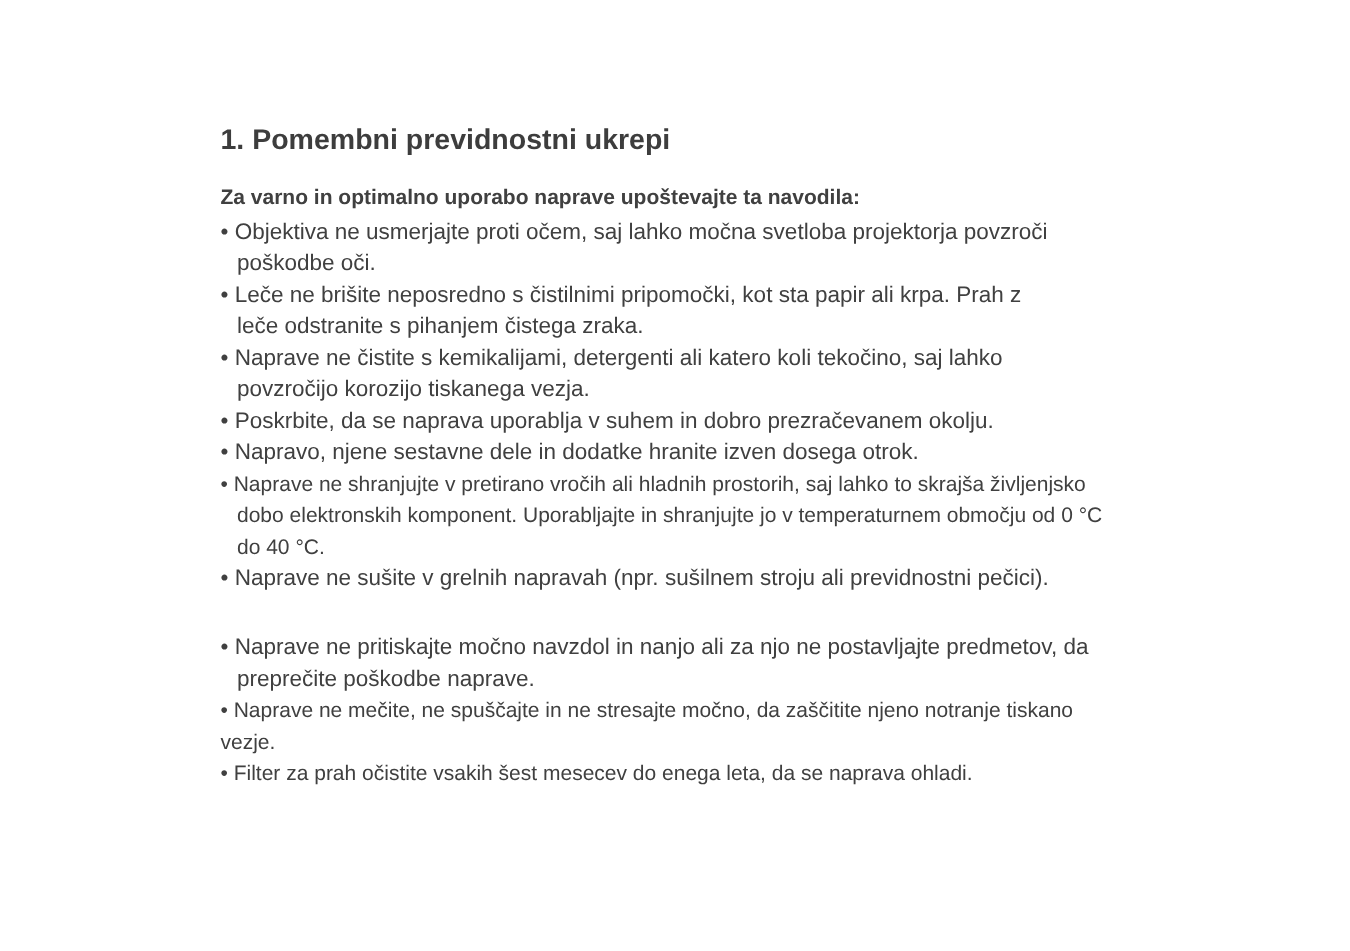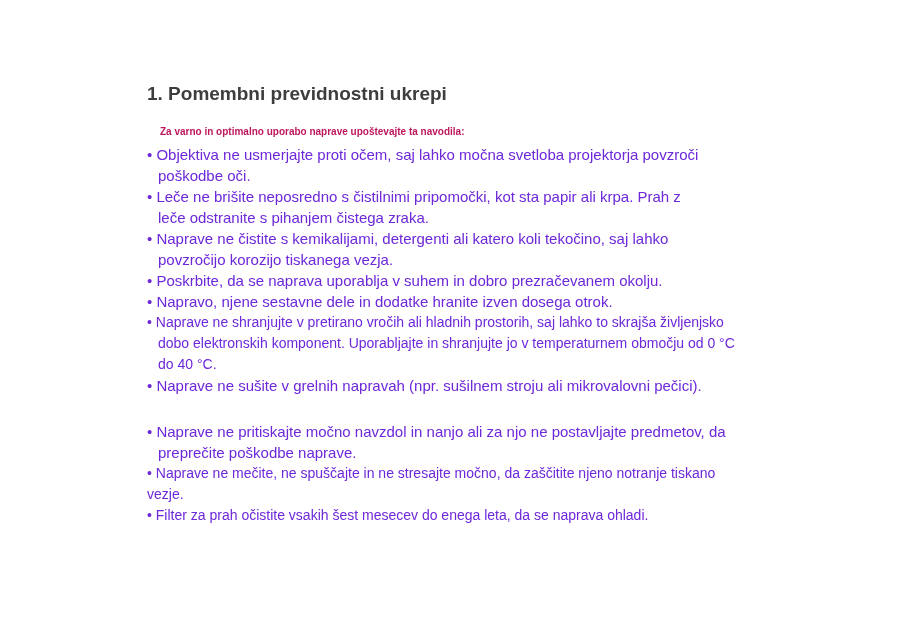--- a/index.html
+++ b/index.html
@@ -22,33 +22,33 @@
     width: 720px;
   }
   .doc-title {
     font-size: 19px;
     line-height: 24px;
     font-weight: 700;
     color: #3d3d3d;
     margin: 0 0 15px 0;
   }
   .intro {
-    font-size: 10px;
+    font-size: 14px;
     line-height: 21px;
     font-weight: 700;
-    color: #be185d;
-    margin: 0 0 2px 13px;
+    color: #404040;
+    margin: 0 0 2px 0;
   }
   .bullet-list {
     margin: 0;
   }
   .bullet {
     font-size: 15px;
     line-height: 21px;
-    color: #6d28d9;
+    color: #404040;
     padding-left: 11px;
     text-indent: -11px;
     white-space: nowrap;
   }
   .bullet.flush {
     padding-left: 0;
     text-indent: 0;
   }
   .bullet.small {
     font-size: 14px;
@@ -64,21 +64,21 @@
   <div class="content">
     <h1 class="doc-title">1. Pomembni previdnostni ukrepi</h1>
     <p class="intro">Za varno in optimalno uporabo naprave upoštevajte ta navodila:</p>
     <div class="bullet-list">
         <div class="bullet">• Objektiva ne usmerjajte proti očem, saj lahko močna svetloba projektorja povzroči<br>poškodbe oči.</div>
         <div class="bullet">• Leče ne brišite neposredno s čistilnimi pripomočki, kot sta papir ali krpa. Prah z<br>leče odstranite s pihanjem čistega zraka.</div>
         <div class="bullet">• Naprave ne čistite s kemikalijami, detergenti ali katero koli tekočino, saj lahko<br>povzročijo korozijo tiskanega vezja.</div>
         <div class="bullet">• Poskrbite, da se naprava uporablja v suhem in dobro prezračevanem okolju.</div>
         <div class="bullet">• Napravo, njene sestavne dele in dodatke hranite izven dosega otrok.</div>
         <div class="bullet small">• Naprave ne shranjujte v pretirano vročih ali hladnih prostorih, saj lahko to skrajša življenjsko<br>dobo elektronskih komponent. Uporabljajte in shranjujte jo v temperaturnem območju od 0 °C<br>do 40 °C.</div>
-        <div class="bullet">• Naprave ne sušite v grelnih napravah (npr. sušilnem stroju ali mikrovalovni pečici).</div>
+        <div class="bullet">• Naprave ne sušite v grelnih napravah (npr. sušilnem stroju ali previdnostni pečici).</div>
       </div>
     <div class="group-spacer"></div>
     <div class="bullet-list">
         <div class="bullet">• Naprave ne pritiskajte močno navzdol in nanjo ali za njo ne postavljajte predmetov, da<br>preprečite poškodbe naprave.</div>
         <div class="bullet flush small">• Naprave ne mečite, ne spuščajte in ne stresajte močno, da zaščitite njeno notranje tiskano<br>vezje.</div>
         <div class="bullet small">• Filter za prah očistite vsakih šest mesecev do enega leta, da se naprava ohladi.</div>
       </div>
   </div>
 </div>
 

